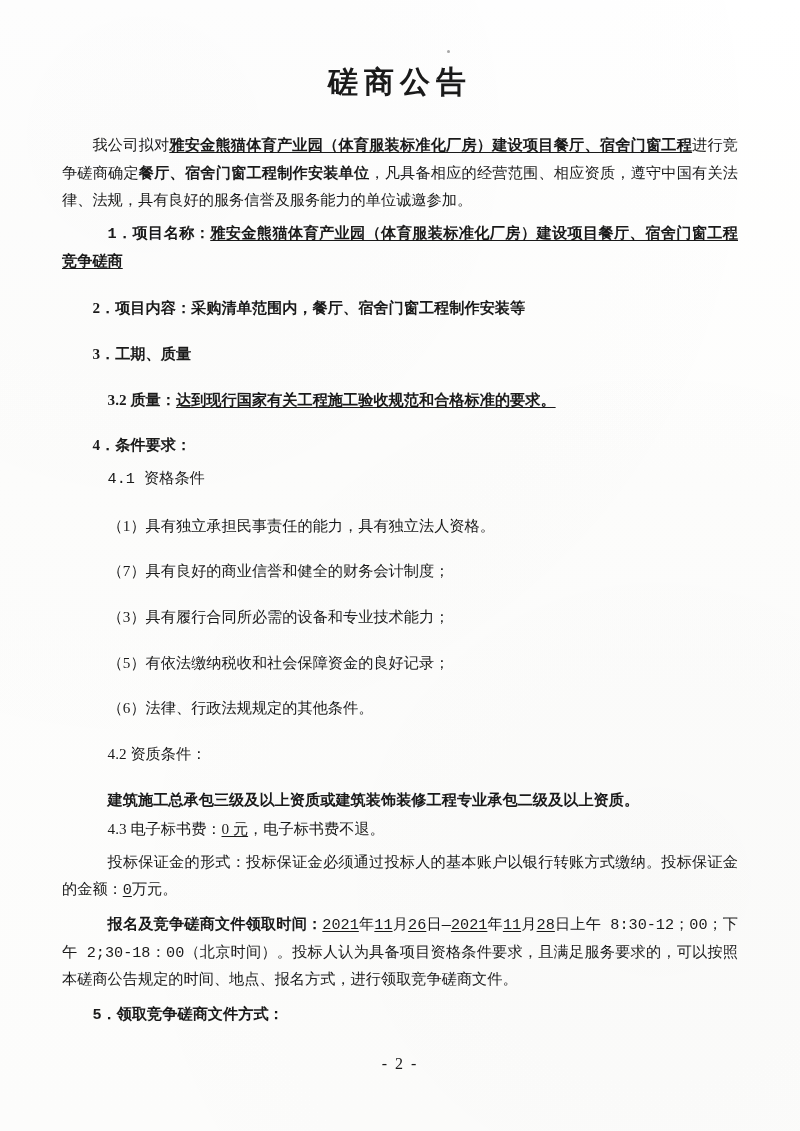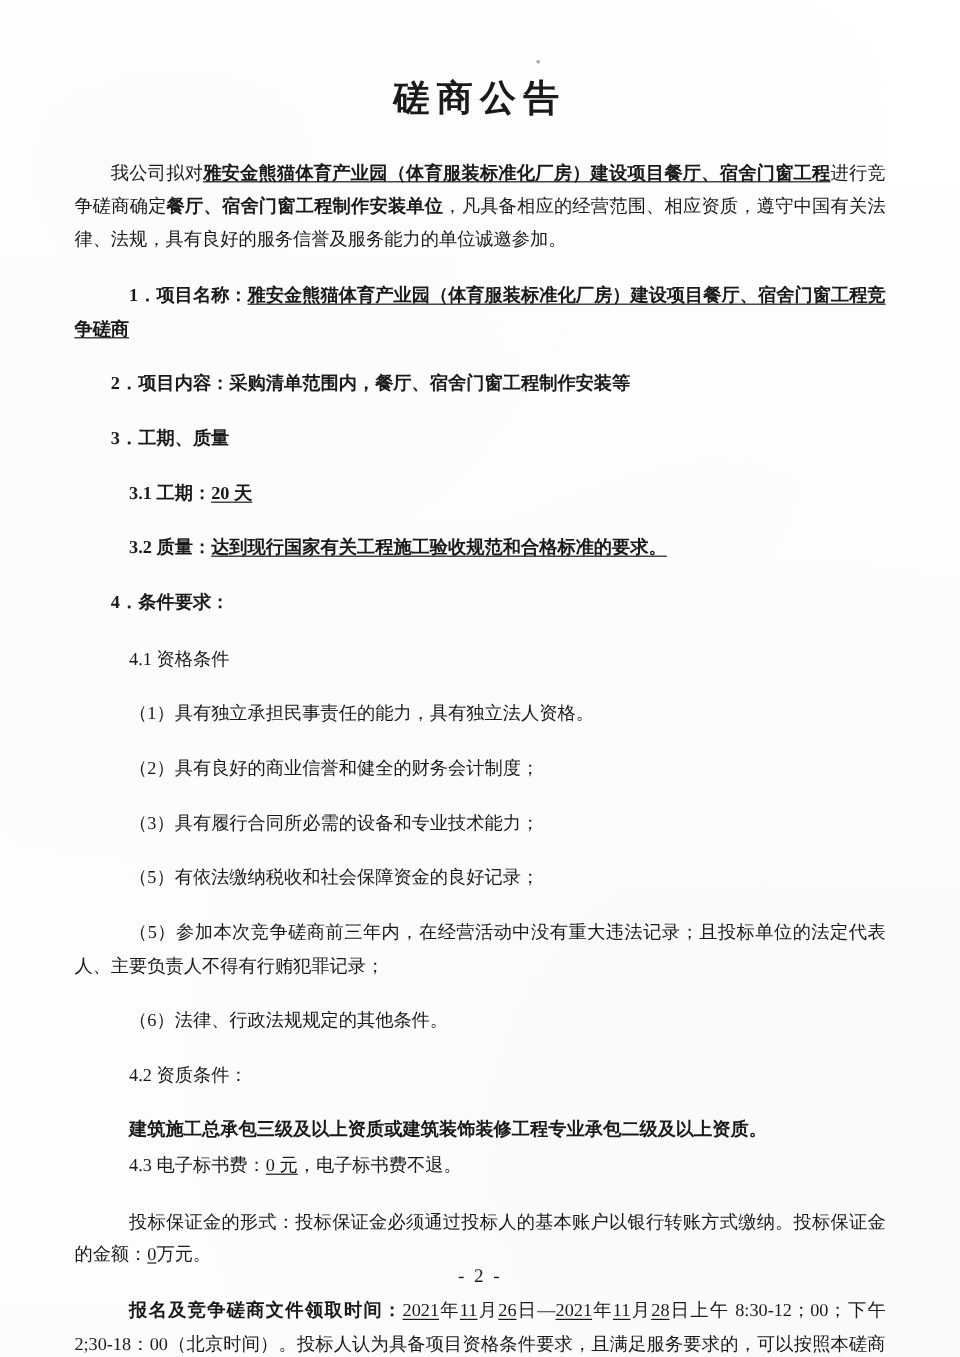--- a/index.html
+++ b/index.html
@@ -56,21 +56,21 @@
     font-size: 15.2px;
     line-height: 1.82;
     text-align: justify;
     text-justify: inter-ideograph;
   }
   .indent2 { text-indent: 2em; }
   .b { font-weight: 700; }
   .u { text-decoration: underline; text-underline-offset: 2px; }
   .bu { font-weight: 700; text-decoration: underline; text-underline-offset: 2px; }
   .gap-s { margin-top: 18px; }
-  .gap-m { margin-top: 19px; }
+  .gap-m { margin-top: 7px; font-family: Liberation Mono, monospace; }
   .lvl1 { text-indent: 2em; font-weight: 700; }
   .lvl2 { text-indent: 3em; }
   .item { text-indent: 3em; }
   .center-strong { text-indent: 3em; font-weight: 700; }
   .footer {
     position: absolute;
     left: 0;
     top: 1055px;
     width: 800px;
     text-align: center;
@@ -98,41 +98,37 @@
     </p>
 
     <p class="lvl1 gap-s">
       <span class="b">2．项目内容：</span><span class="b">采购清单范围内，餐厅、宿舍门窗工程制作安装等</span>
     </p>
 
     <p class="lvl1 gap-s">
       <span>3．工期、质量</span>
     </p>
 
-    <p class="lvl2 gap-s">
-      <span class="b">3.1 工期：</span><span class="bu">20 天</span>
-    </p>
 
     <p class="lvl2 gap-s">
       <span class="b">3.2 质量：</span><span class="bu">达到现行国家有关工程施工验收规范和合格标准的要求。</span>
     </p>
 
     <p class="lvl1 gap-s">
       <span>4．条件要求：</span>
     </p>
 
     <p class="lvl2 gap-m">
       <span>4.1 资格条件</span>
     </p>
 
     <p class="item gap-s">（1）具有独立承担民事责任的能力，具有独立法人资格。</p>
-    <p class="item gap-s">（2）具有良好的商业信誉和健全的财务会计制度；</p>
+    <p class="item gap-s">（7）具有良好的商业信誉和健全的财务会计制度；</p>
     <p class="item gap-s">（3）具有履行合同所必需的设备和专业技术能力；</p>
     <p class="item gap-s">（5）有依法缴纳税收和社会保障资金的良好记录；</p>
-    <p class="item gap-s">（5）参加本次竞争磋商前三年内，在经营活动中没有重大违法记录；且投标单位的法定代表人、主要负责人不得有行贿犯罪记录；</p>
     <p class="item gap-s">（6）法律、行政法规规定的其他条件。</p>
 
     <p class="lvl2 gap-s">
       <span>4.2 资质条件：</span>
     </p>
 
     <p class="center-strong gap-s">建筑施工总承包三级及以上资质或建筑装饰装修工程专业承包二级及以上资质。</p>
 
     <p class="lvl2">
       <span>4.3 电子标书费：</span><span class="u">0 元</span><span>，电子标书费不退。</span>

